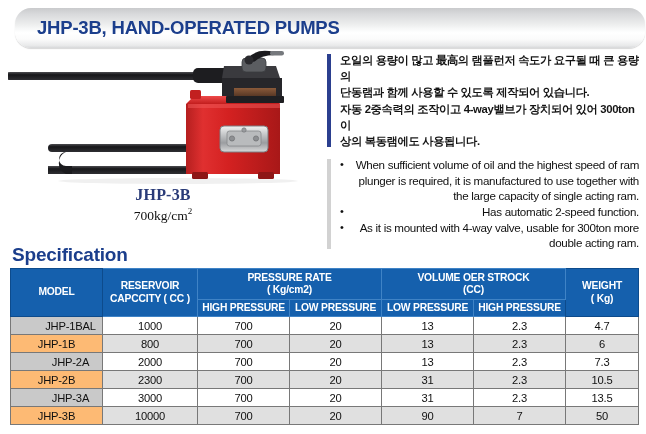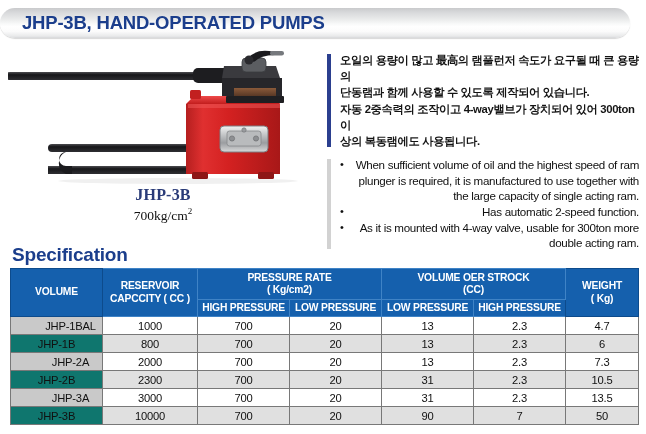--- a/index.html
+++ b/index.html
@@ -11,24 +11,24 @@
     height: 434px;
     background: #ffffff;
     font-family: "Liberation Sans", sans-serif;
     overflow: hidden;
     position: relative;
   }
 
   
   .title-bar {
     position: absolute;
-    left: 0;
+    left: 15px;
     top: 8px;
     width: 630px;
-    height: 30px;
+    height: 40px;
     border-radius: 16px;
     background: linear-gradient(to bottom,
         #c9cacc 0%,
         #d9dadc 16%,
         #eceded 40%,
         #f7f8f8 52%,
         #ffffff 62%,
         #fbfbfb 78%,
         #e8e9ea 94%,
         #d6d7d9 100%);
@@ -195,21 +195,21 @@
     color: #111111;
     letter-spacing: -0.2px;
     border-color: #787878;
   }
   table.spec tbody tr.odd td { background: #ffffff; }
   table.spec tbody tr.even td { background: #e0e0e0; }
   table.spec tbody td.model {
     font-weight: normal;
   }
   table.spec tbody tr.odd td.model { background: #c9c9c9; padding-left: 28px; }
-  table.spec tbody tr.even td.model { background: #0f766e; }
+  table.spec tbody tr.even td.model { background: #fdba74; }
 
   
   col.c-model   { width: 92px; }
   col.c-res     { width: 95px; }
   col.c-ph      { width: 92px; }
   col.c-pl      { width: 92px; }
   col.c-vl      { width: 92px; }
   col.c-vh      { width: 92px; }
   col.c-w       { width: 73px; }
 </style>
@@ -329,21 +329,21 @@
       <col class="c-model">
         <col class="c-res">
         <col class="c-ph">
         <col class="c-pl">
         <col class="c-vl">
         <col class="c-vh">
         <col class="c-w">
     </colgroup>
     <thead>
       <tr class="r1">
-        <th class="outer-edge" rowspan="2">VOLUME</th>
+        <th class="outer-edge" rowspan="2">MODEL</th>
         <th rowspan="2">
           <span class="sub">RESERVOIR</span>
           <span class="sub">CAPCCITY ( CC )</span>
         </th>
         <th colspan="2">
           <span class="sub">PRESSURE RATE</span>
           <span class="sub">( Kg/cm2)</span>
         </th>
         <th colspan="2">
           <span class="sub">VOLUME OER STROCK</span>

